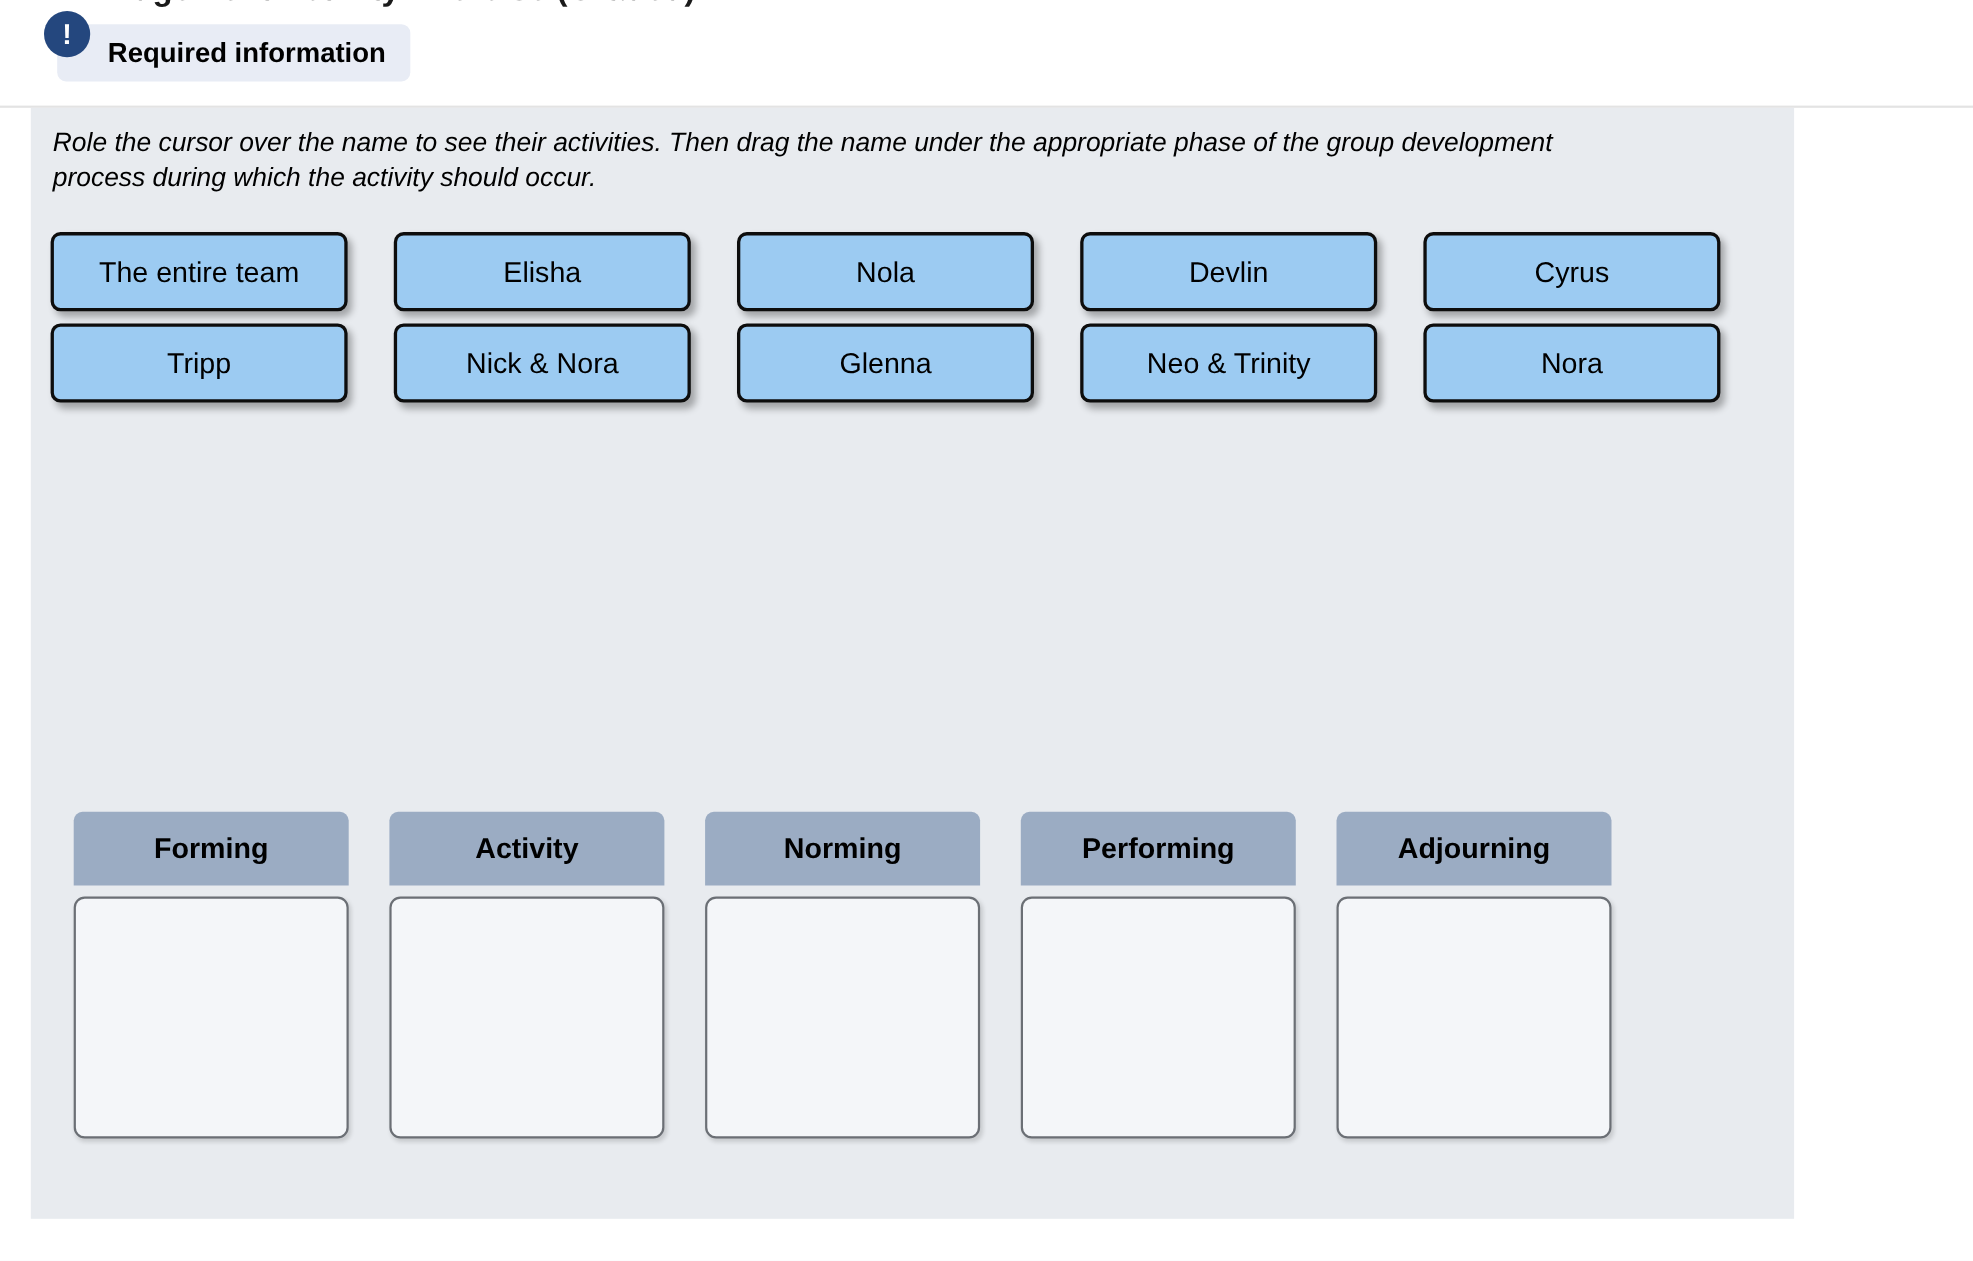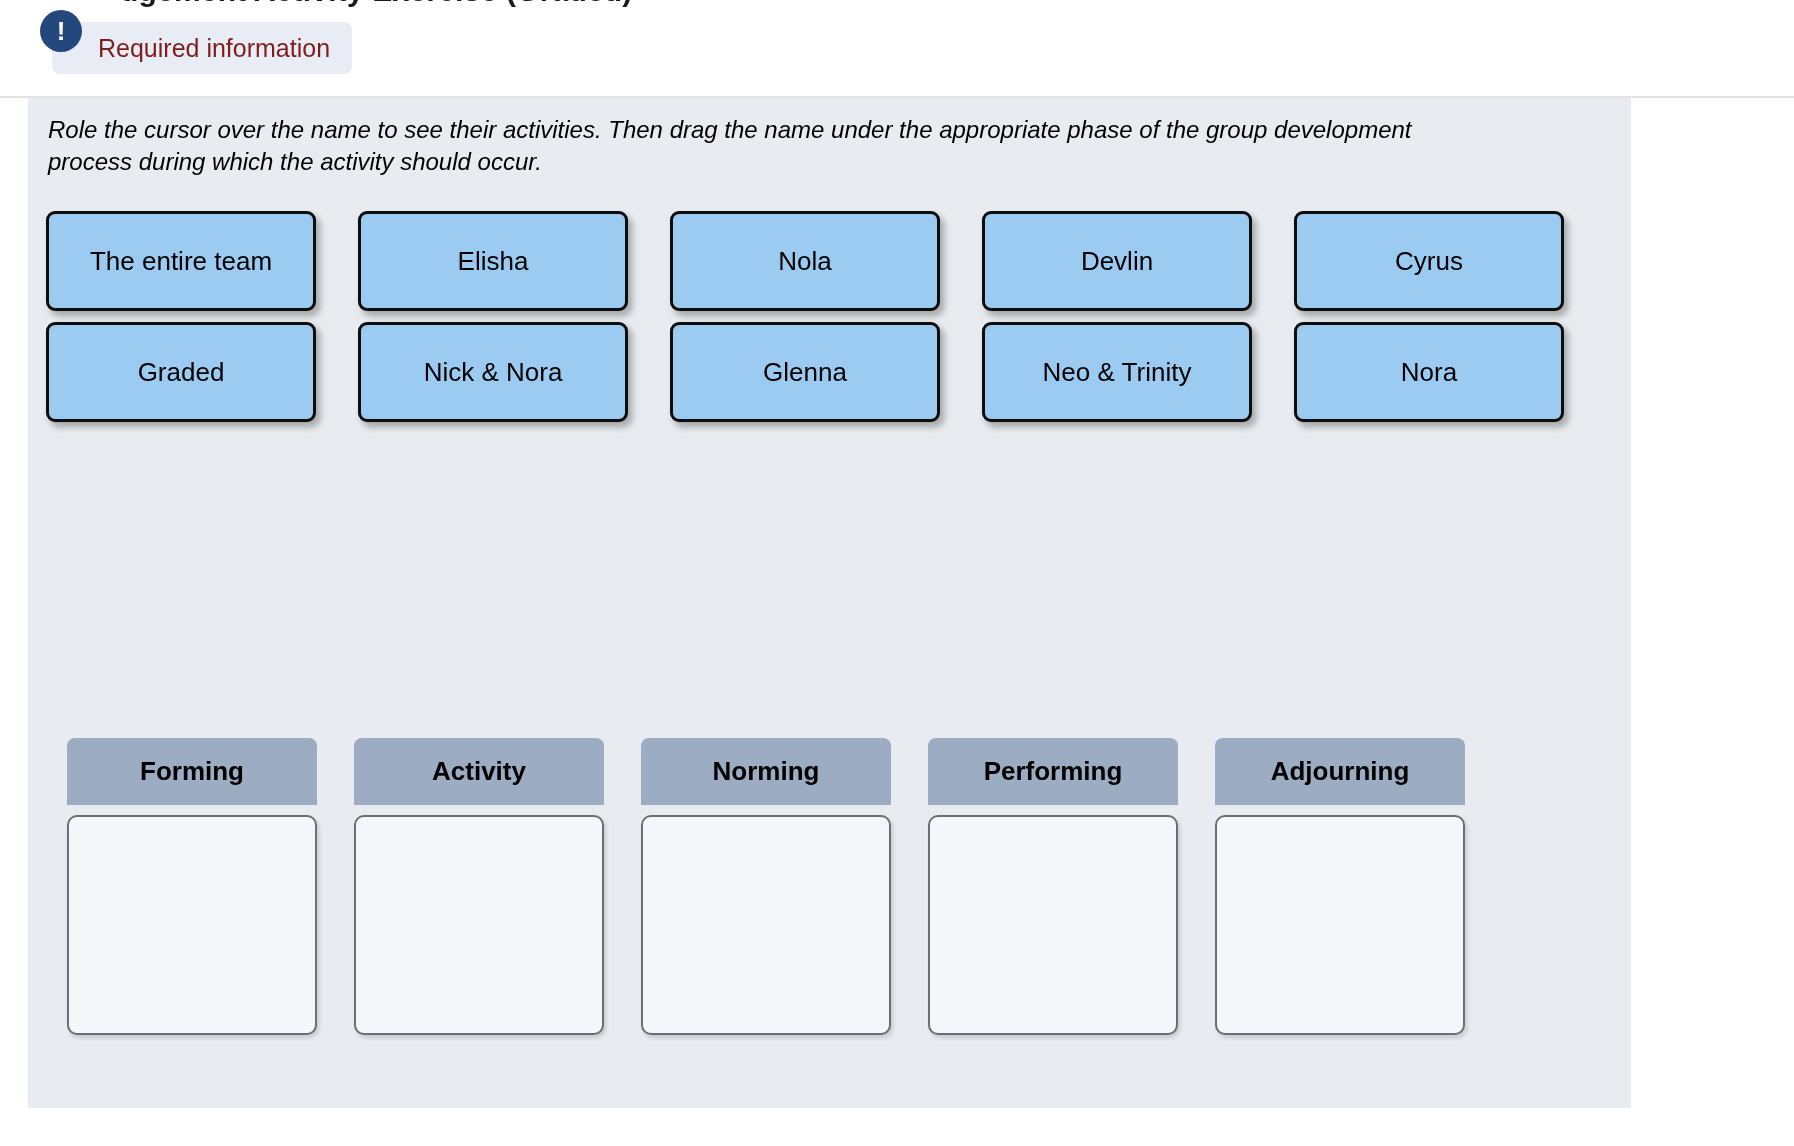--- a/index.html
+++ b/index.html
@@ -40,22 +40,22 @@
     left: 0px;
     height: 52px;
     padding: 0 22px 0 46px;
     background: #e8ecf5;
     border-radius: 8px;
     display: flex;
     align-items: center;
   }
   .badge-pill-label {
     font-size: 25px;
-    font-weight: normal;
-    color: #7f1d1d;
+    font-weight: bold;
+    color: #000000;
     white-space: nowrap;
   }
   .badge-circle {
     position: absolute;
     top: -10px;
     left: -12px;
     width: 42px;
     height: 42px;
     border-radius: 50%;
     background: #24477e;
@@ -107,21 +107,21 @@
     top: 113px;
     left: 18px;
     width: 1555px;
   }
   .tile-row {
     display: flex;
     margin-bottom: 11px;
   }
   .tile {
     width: 270px;
-    height: 100px;
+    height: 72px;
     margin-right: 42px;
     background: #9ccbf2;
     border: 3px solid #0d0d0d;
     border-radius: 9px;
     box-shadow: 4px 5px 7px rgba(0, 0, 0, 0.30);
     display: flex;
     align-items: center;
     justify-content: center;
     box-sizing: border-box;
     font-size: 26px;
@@ -186,21 +186,21 @@
 
   <div class="tiles">
     <div class="tile-row">
       <div class="tile">The entire team</div>
       <div class="tile">Elisha</div>
       <div class="tile">Nola</div>
       <div class="tile">Devlin</div>
       <div class="tile">Cyrus</div>
     </div>
     <div class="tile-row">
-      <div class="tile">Graded</div>
+      <div class="tile">Tripp</div>
       <div class="tile">Nick &amp; Nora</div>
       <div class="tile">Glenna</div>
       <div class="tile">Neo &amp; Trinity</div>
       <div class="tile">Nora</div>
     </div>
   </div>
 
   <div class="phases">
     <div class="phase-col">
       <div class="phase-header">Forming</div>

